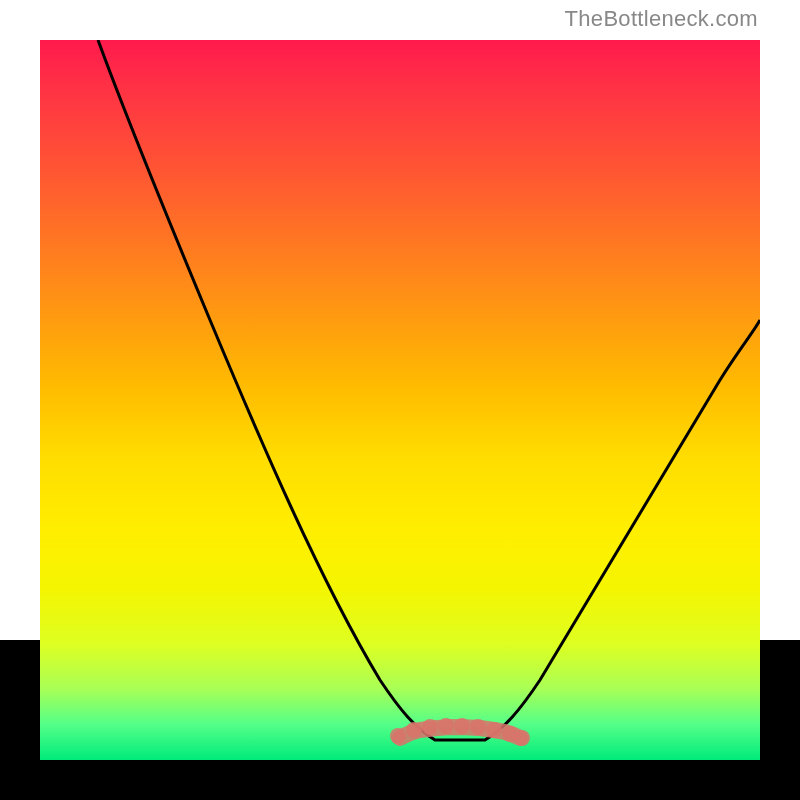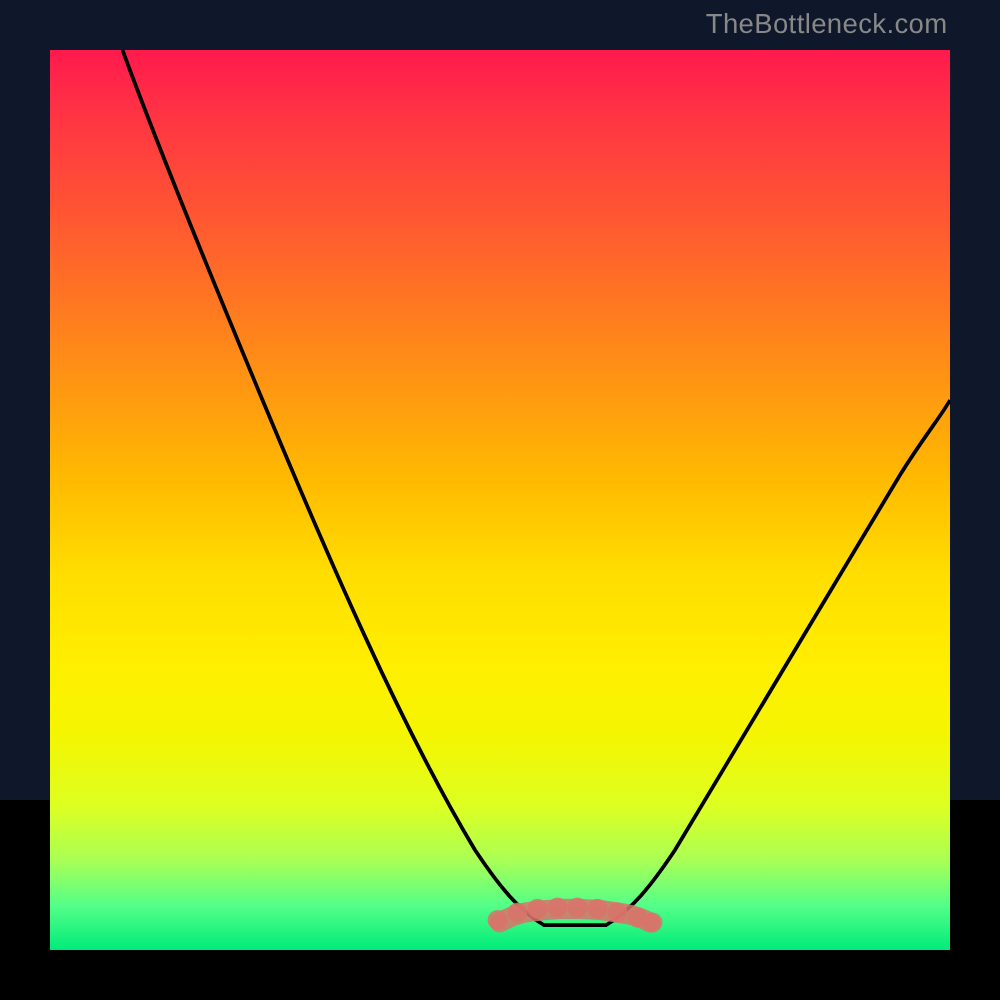--- a/index.html
+++ b/index.html
@@ -8,21 +8,21 @@
     background: #000;
     width: 800px;
     height: 800px;
     overflow: hidden;
     font-family: Arial, sans-serif;
   }
   .container {
     position: relative;
     width: 800px;
     height: 640px;
-    background: #0f172a;
+    background: #ffffff;
     text-align: center;
   }
   .plot-area {
     position: absolute;
     left: 40px;
     top: 40px;
     width: 720px;
     height: 720px;
   }
   .gradient-bg {

